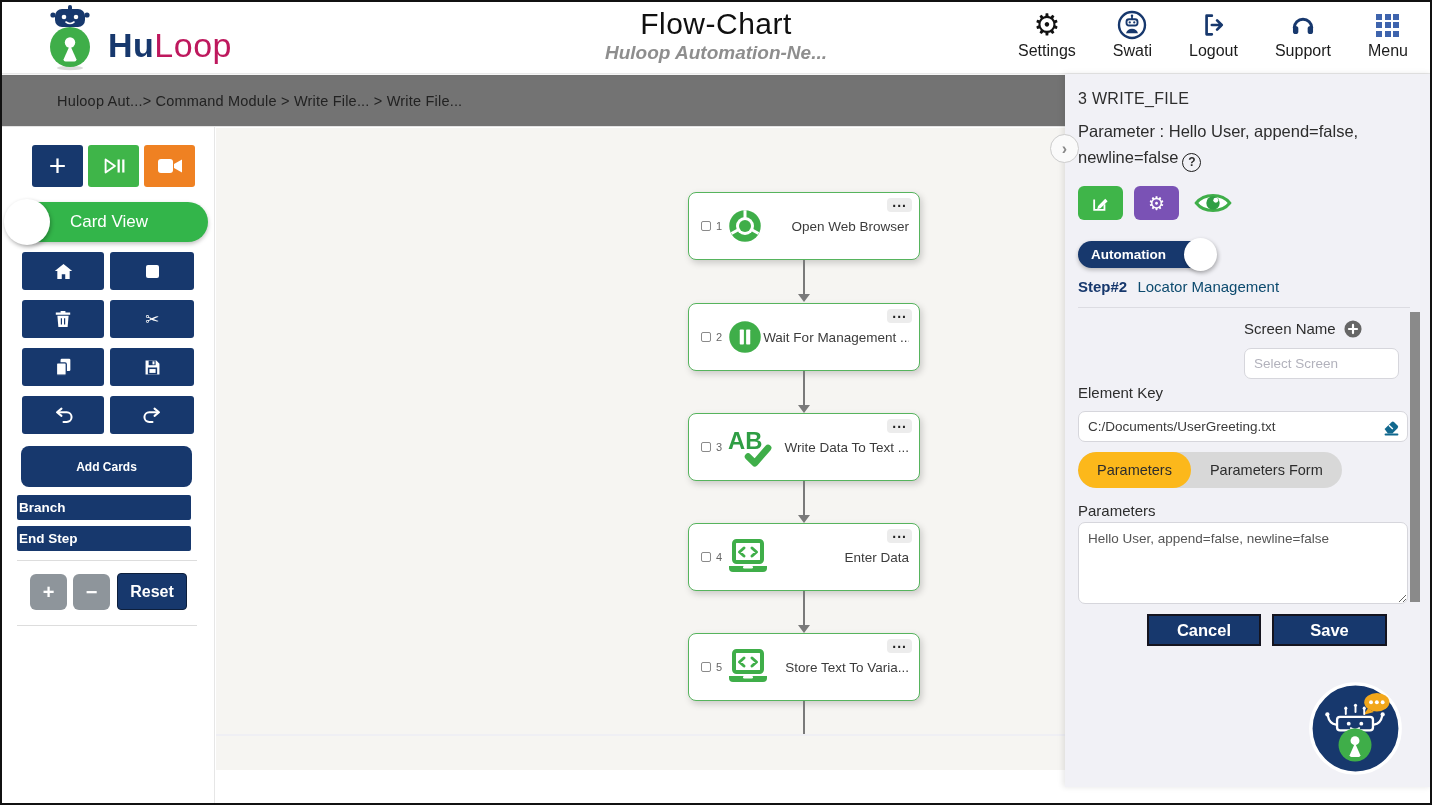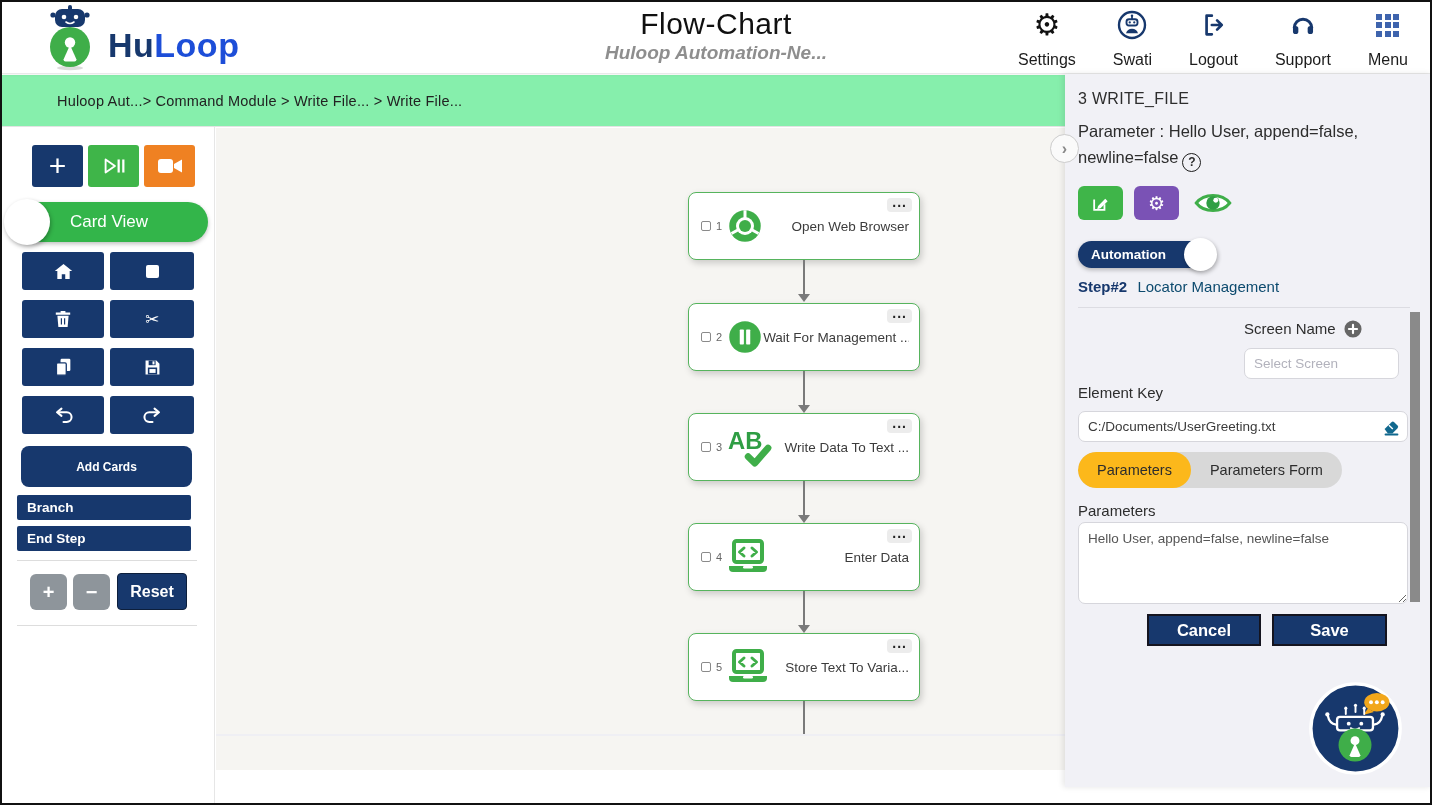--- a/index.html
+++ b/index.html
@@ -5,51 +5,51 @@
   * { margin:0; padding:0; box-sizing:border-box; }
   html,body { background:#fff; }
   body { font-family:"Liberation Sans", sans-serif; }
   .app { position:relative; width:1432px; height:805px; border:2px solid #111; background:#fff; overflow:hidden; }
 
   
   .topbar { position:absolute; left:0; top:0; width:100%; height:72px; background:#fff; border-bottom:1px solid #e9e9e9; box-shadow:0 1px 3px rgba(0,0,0,.06); z-index:5; }
   .logo { position:absolute; left:38px; top:2px; display:flex; align-items:center; }
   .logo-word { font-size:34px; letter-spacing:.5px; margin-left:6px; margin-top:14px; }
   .logo-word .hu { color:#17386d; font-weight:700; }
-  .logo-word .loop { color:#1d4ed8; font-weight:700; }
+  .logo-word .loop { color:#be185d; font-weight:400; }
   .title-wrap { position:absolute; left:50%; transform:translateX(-50%); top:5px; text-align:center; }
   .page-title { font-size:30px; color:#101010; font-weight:500; letter-spacing:.5px; }
   .page-subtitle { font-size:19px; font-style:italic; font-weight:600; color:#8e8e8e; margin-top:1px; }
   .nav { position:absolute; right:22px; top:7px; display:flex; gap:37px; }
   .nav-item { display:flex; flex-direction:column; align-items:center; cursor:pointer; }
   .nav-ico { height:32px; display:flex; align-items:center; justify-content:center; }
-  .nav-label { font-size:16px; color:#1c1c1c; margin-top:10px; }
+  .nav-label { font-size:16px; color:#1c1c1c; margin-top:1px; }
   .gear-glyph { font-size:30px; line-height:30px; color:#111; font-family:"DejaVu Sans",sans-serif; }
   .menu-grid { display:grid; grid-template-columns:repeat(3,6px); grid-template-rows:repeat(3,6px); gap:2.5px; }
   .menu-grid span { background:#3e64ad; }
 
   
-  .breadcrumb-bar { position:absolute; left:0; top:73px; width:100%; height:52px; background:#86efac; border-bottom:1px solid #e3e3e3; display:flex; align-items:center; z-index:1; }
+  .breadcrumb-bar { position:absolute; left:0; top:73px; width:100%; height:52px; background:#737373; border-bottom:1px solid #e3e3e3; display:flex; align-items:center; z-index:1; }
   .breadcrumb { margin-left:55px; font-size:14.5px; color:#222; font-weight:500; letter-spacing:.2px; }
 
   
   .sidebar { position:absolute; left:0; top:125px; bottom:0; width:213px; background:#fff; border-right:1px solid #e6e6e6; z-index:2; }
   .tool-row { position:absolute; left:30px; top:18px; display:flex; gap:5px; }
   .sq-btn { width:51px; height:42px; border:none; border-radius:3px; display:flex; align-items:center; justify-content:center; cursor:pointer; }
   .sq-navy { background:#17386d; } .sq-green { background:#3fb549; } .sq-orange { background:#ef8122; }
   .plus-glyph { color:#fff; font-size:30px; font-weight:300; line-height:28px; }
   .cardview { position:absolute; left:8px; top:75px; width:198px; height:40px; background:#33b54a; border-radius:20px; box-shadow:0 2px 4px rgba(0,0,0,.25); display:flex; align-items:center; justify-content:center; cursor:pointer; }
   .cardview-label { color:#fff; font-size:17px; font-weight:500; }
   .cardview-knob { position:absolute; left:-6px; top:-3px; width:46px; height:46px; border-radius:50%; background:#fff; box-shadow:1px 2px 4px rgba(0,0,0,.3); }
   .grid-btns { position:absolute; left:20px; top:125px; display:grid; grid-template-columns:82px 84px; grid-auto-rows:38px; gap:10px 6px; }
   .grid-btn { background:#17386d; border:none; border-radius:3px; display:flex; align-items:center; justify-content:center; cursor:pointer; }
   .stop-sq { width:13px; height:13px; background:#fff; border-radius:2px; }
   .scissors-glyph { color:#fff; font-size:17px; font-family:"DejaVu Sans",sans-serif; }
   .addcards { position:absolute; left:19px; top:319px; width:171px; height:41px; background:#17386d; color:#fff; font-size:12px; font-weight:600; border:none; border-radius:8px; cursor:pointer; font-family:inherit; }
-  .stack-bar { position:absolute; left:15px; width:174px; height:25px; background:#17386d; color:#fff; font-size:13.5px; font-weight:600; display:flex; align-items:center; padding-left:10px; border-radius:2px; cursor:pointer; }
+  .stack-bar { position:absolute; left:15px; width:174px; height:25px; background:#17386d; color:#fff; font-size:13.5px; font-weight:600; display:flex; align-items:center; padding-left:2px; border-radius:2px; cursor:pointer; }
   .bar-branch { top:368px; } .bar-endstep { top:399px; }
   .side-div { position:absolute; left:15px; width:180px; height:1px; background:#ddd; }
   .div-a { top:433px; } .div-b { top:498px; }
   .zoom-btn { position:absolute; width:37px; height:36px; background:#8e959b; color:#fff; border:none; border-radius:6px; font-size:20px; font-weight:600; cursor:pointer; top:447px; }
   .zoom-in { left:28px; } .zoom-out { left:71px; }
   .reset-btn { position:absolute; left:115px; top:446px; width:70px; height:37px; background:#17386d; color:#fff; border:1px solid #0d1f3c; border-radius:4px; font-size:16px; font-weight:600; cursor:pointer; font-family:inherit; }
 
   
   .canvas { position:absolute; left:214px; top:126px; width:849px; height:642px; background:#f6f5f2; z-index:1; }
   .canvas-line { position:absolute; left:0; right:0; top:606px; height:2px; background:#efeff4; }

